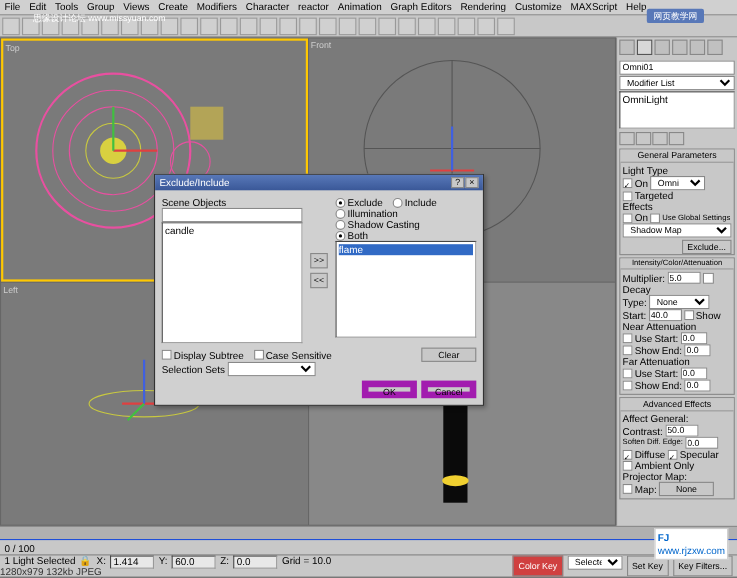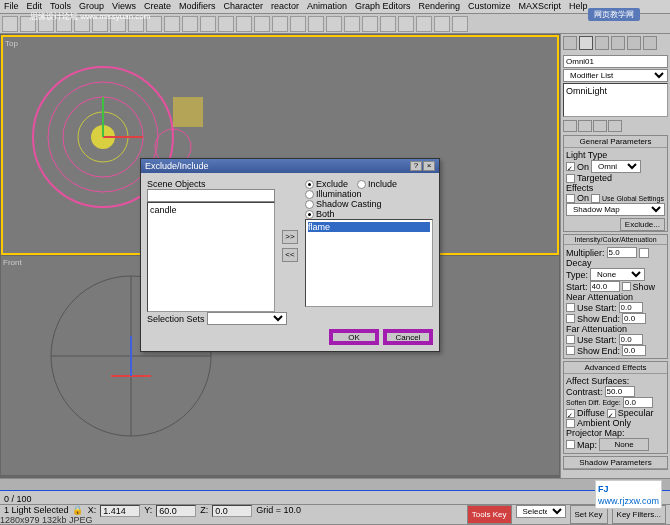--- a/index.html
+++ b/index.html
@@ -2,21 +2,21 @@
 <html><head>
 <meta charset="utf-8">
 <style>
 *{box-sizing:border-box;margin:0;padding:0;font-family:Tahoma,Arial,sans-serif;font-size:9px}
 body{width:670px;height:525px;background:#8a8a8a;overflow:hidden;position:relative}
 .menubar{background:#d0d0d0;height:14px;display:flex;padding:1px 4px;gap:8px;border-bottom:1px solid #888}
 .menubar span{cursor:default}
 .toolbar{background:#c8c8c8;height:20px;border-bottom:1px solid #888;padding:2px;display:flex;gap:2px}
 .toolbar .btn{width:16px;height:16px;background:#d0d0d0;border:1px solid #999}
 .main{display:flex;height:444px}
-.viewports{flex:1;display:grid;grid-template-columns:1fr;grid-template-rows:1fr 1fr;gap:1px;background:#666;padding:1px}
+.viewports{flex:1;display:grid;grid-template-columns:1fr 1fr;grid-template-rows:1fr 1fr;gap:1px;background:#666;padding:1px}
 .viewport{background:#7a7a7a;position:relative;overflow:hidden}
 .viewport.active{border:2px solid #ffc800}
 .viewport .label{position:absolute;top:2px;left:2px;color:#ccc;font-size:8px}
 .vp-top{background:#7a7a7a}
 .right-panel{width:110px;background:#c8c8c8;border-left:1px solid #888;padding:2px;display:flex;flex-direction:column;gap:1px;font-size:8px}
 .tabs{display:flex;gap:2px;margin-bottom:4px}
 .tabs .tab{width:14px;height:14px;background:#c0c0c0;border:1px solid #888}
 .tabs .tab.active{background:#d8d8d8;border-color:#555}
 .dropdown{width:100%;height:13px;background:#fff;border:1px solid #888;padding:0 2px;font-size:8px}
 .rollout{border:1px solid #888;background:#c8c8c8;margin-bottom:1px}
@@ -38,21 +38,21 @@
 .dialog-title .btns{display:flex;gap:1px}
 .dialog-title .btns div{width:12px;height:10px;background:#c8c8c8;border:1px solid #888;color:#000;text-align:center;line-height:8px;font-size:8px}
 .dialog-body{padding:6px;font-size:8px}
 .dialog-cols{display:flex;gap:6px}
 .dialog-col{flex:1}
 .listbox{width:100%;height:110px;background:#fff;border:1px inset #999;padding:2px;font-size:8px}
 .listbox .item.sel{background:#316ac5;color:#fff}
 .radio{width:9px;height:9px;border:1px solid #888;border-radius:50%;background:#fff;display:inline-block;vertical-align:middle}
 .radio.checked::after{content:"";display:block;width:3px;height:3px;background:#000;border-radius:50%;margin:2px}
 .dialog-btns{display:flex;justify-content:flex-end;gap:4px;margin-top:4px}
-.dialog-btns button{width:50px;height:16px;background:#c8c8c8;border:4px solid #a21caf;font-size:8px}
+.dialog-btns button{width:50px;height:16px;background:#c8c8c8;border:6px solid #a21caf;font-size:8px}
 .middle-btns{display:flex;flex-direction:column;gap:4px;justify-content:center;align-items:center;width:18px}
 .middle-btns div{width:16px;height:14px;background:#c8c8c8;border:1px solid #888;text-align:center;font-size:8px;line-height:12px}
 
 
 .wm{position:absolute;font-size:8px;color:rgba(255,255,255,.6);pointer-events:none}
 .wm1{top:11px;left:30px;color:#fff}
 .wm2{top:8px;right:30px;background:#5878b8;color:#fff;padding:1px 6px;border-radius:2px}
 .wm3{bottom:16px;right:8px;background:#fff;padding:2px;border:1px solid #ccc}
 .footer{text-align:left;font-size:9px;color:#333;position:absolute;bottom:0;width:100%}
 </style>
@@ -240,21 +240,21 @@
             <span>Show</span> 
             <span>End:</span>
             <input class="spinner" style="width: 24px;" value="0.0">
           </div>
       </div>
     </div>
 
     <div class="rollout">
       <div class="rollout-hdr">Advanced Effects</div>
       <div class="rollout-body">
-        <div>Affect Surfaces:</div>
+        <div>Affect General:</div>
         <div class="field-row">
             <span>Contrast:</span>
             <input class="spinner" value="50.0" style="">
           </div>
         <div class="field-row">
             <span style="font-size:7px">Soften Diff. Edge:</span>
             <input class="spinner" value="0.0" style="">
           </div>
         <div class="field-row">
             <span class="checkbox checked"></span>
@@ -266,43 +266,40 @@
             <span class="checkbox"></span>
             <span>Ambient Only</span>
           </div>
         <div>Projector Map:</div>
         <div class="field-row">
             <span class="checkbox"></span>
             <span>Map:</span>
             <button class="btn-small" style="width:50px">None</button>
           </div>
       </div>
-    </div>
-    <div class="rollout">
-      <div class="rollout-hdr">Shadow Parameters</div>
     </div>
   </div>
 </div>
 
 <div class="timeline"></div>
 <div class="statusbar">
   <span>0 / 100</span>
 </div>
 <div class="bottombar">
   <span>1 Light Selected</span>
   <span>🔒</span>
   <span>X:</span>
     <input class="coord" value="1.414" style="">
   <span>Y:</span>
     <input class="coord" value="60.0" style="">
   <span>Z:</span>
     <input class="coord" value="0.0" style="">
   <span>Grid = 10.0</span>
   <span style="flex:1"></span>
-  <button class="btn-small" style="background:#d04040;color:#fff">Tools Key</button>
+  <button class="btn-small" style="background:#d04040;color:#fff">Color Key</button>
   <select class="dropdown" style="width:50px"><option>Selected</option></select>
   <button class="btn-small">Set Key</button>
   <button class="btn-small">Key Filters...</button>
 </div>
 
 <div class="dialog">
   <div class="dialog-title">
     <span>Exclude/Include</span>
     <div class="btns">
         <div>?</div>
@@ -337,20 +334,26 @@
           </div>
         <div class="field-row">
             <span class="radio checked"></span>
             <span>Both</span>
           </div>
         <div class="listbox" style="height:88px">
           <div class="item sel">flame</div>
         </div>
       </div>
     </div>
+    <div class="field-row" style="margin-top:4px">
+      <span class="checkbox"></span><span>Display Subtree</span>
+      &nbsp;&nbsp;<span class="checkbox"></span><span>Case Sensitive</span>
+      <span style="flex:1"></span>
+      <button class="btn-small" style="width:50px">Clear</button>
+    </div>
     <div class="field-row">
       <span>Selection Sets</span>
       <select class="dropdown" style="width:80px"></select>
     </div>
     <div class="dialog-btns">
       <button>OK</button>
       <button>Cancel</button>
     </div>
   </div>
 </div>

